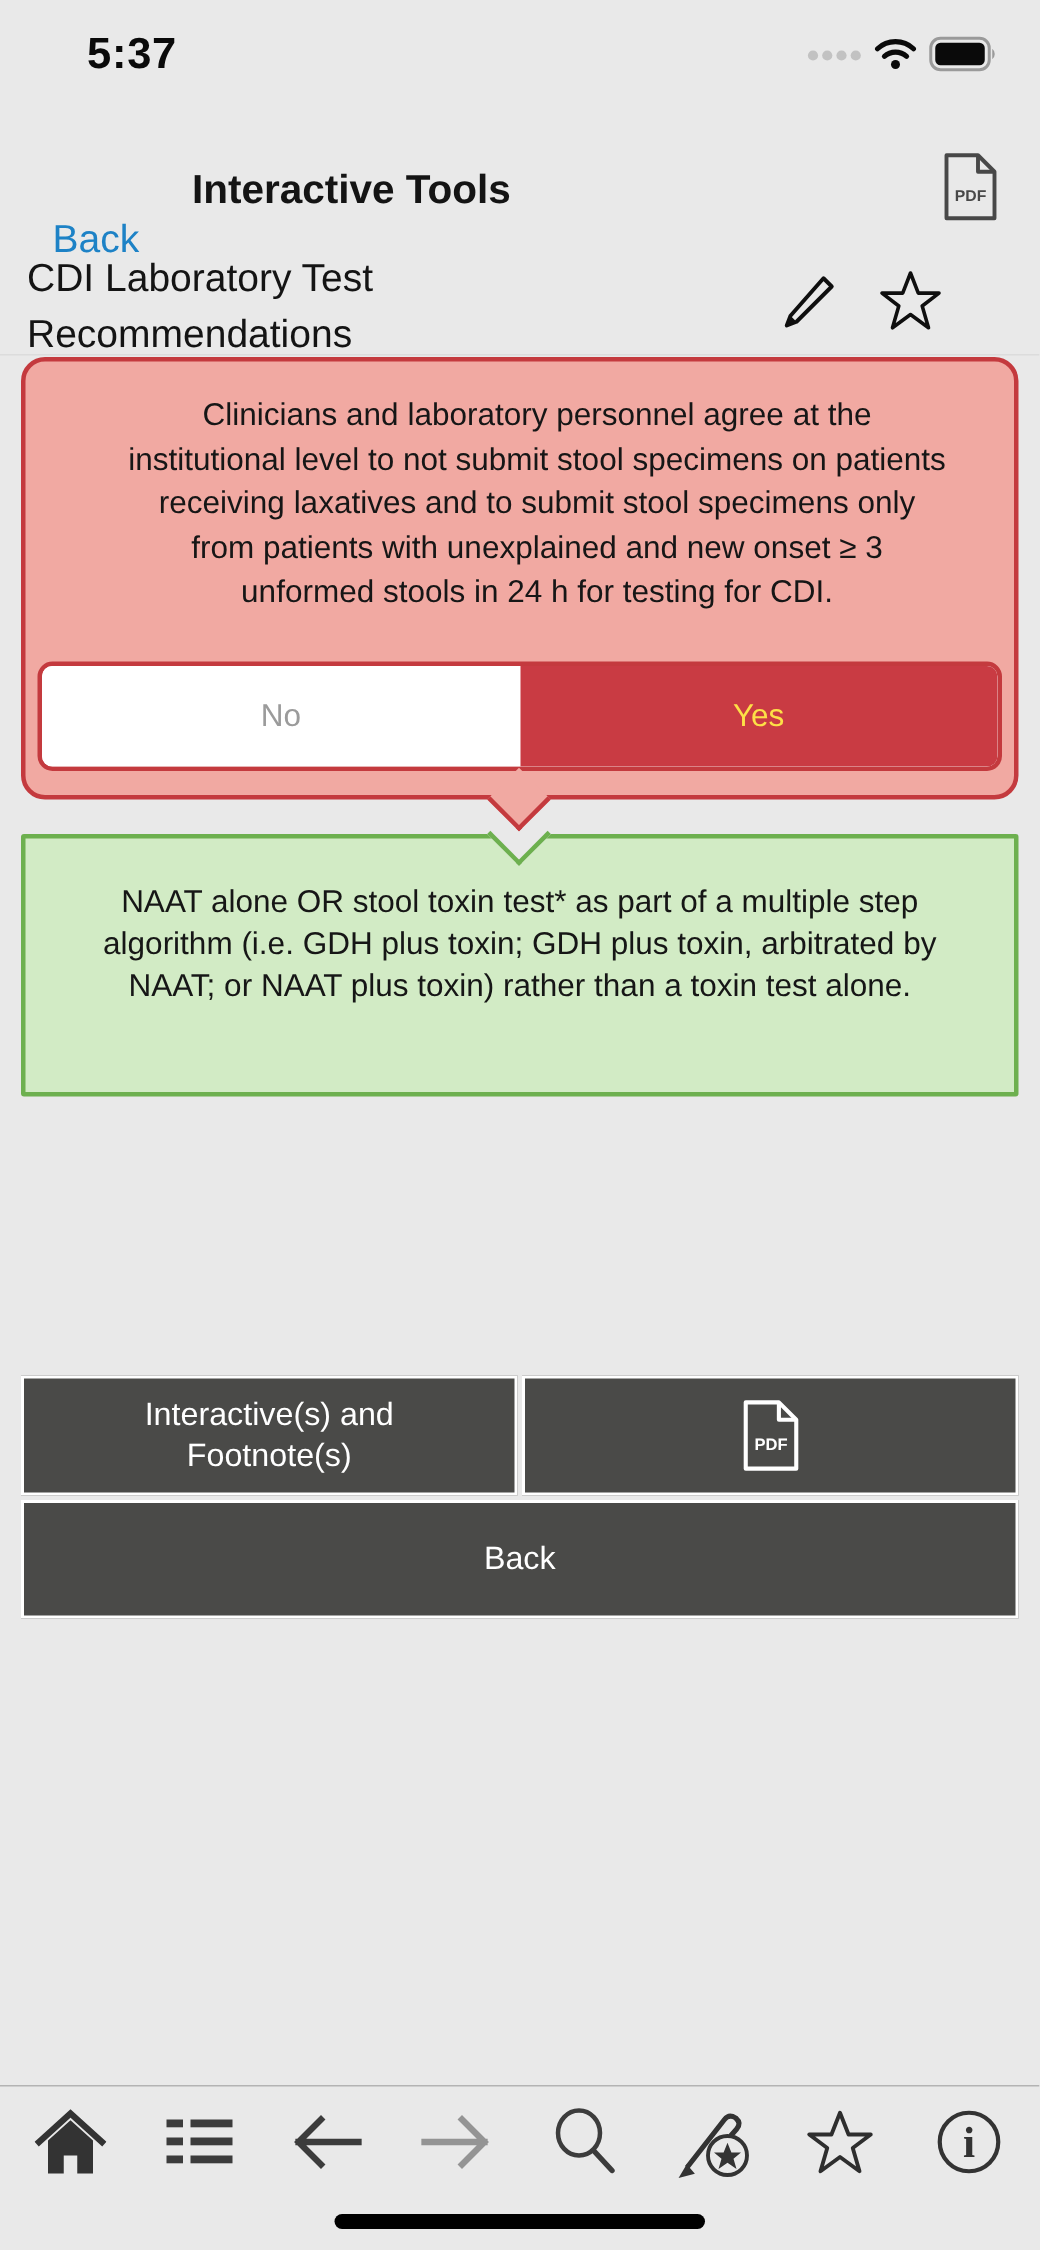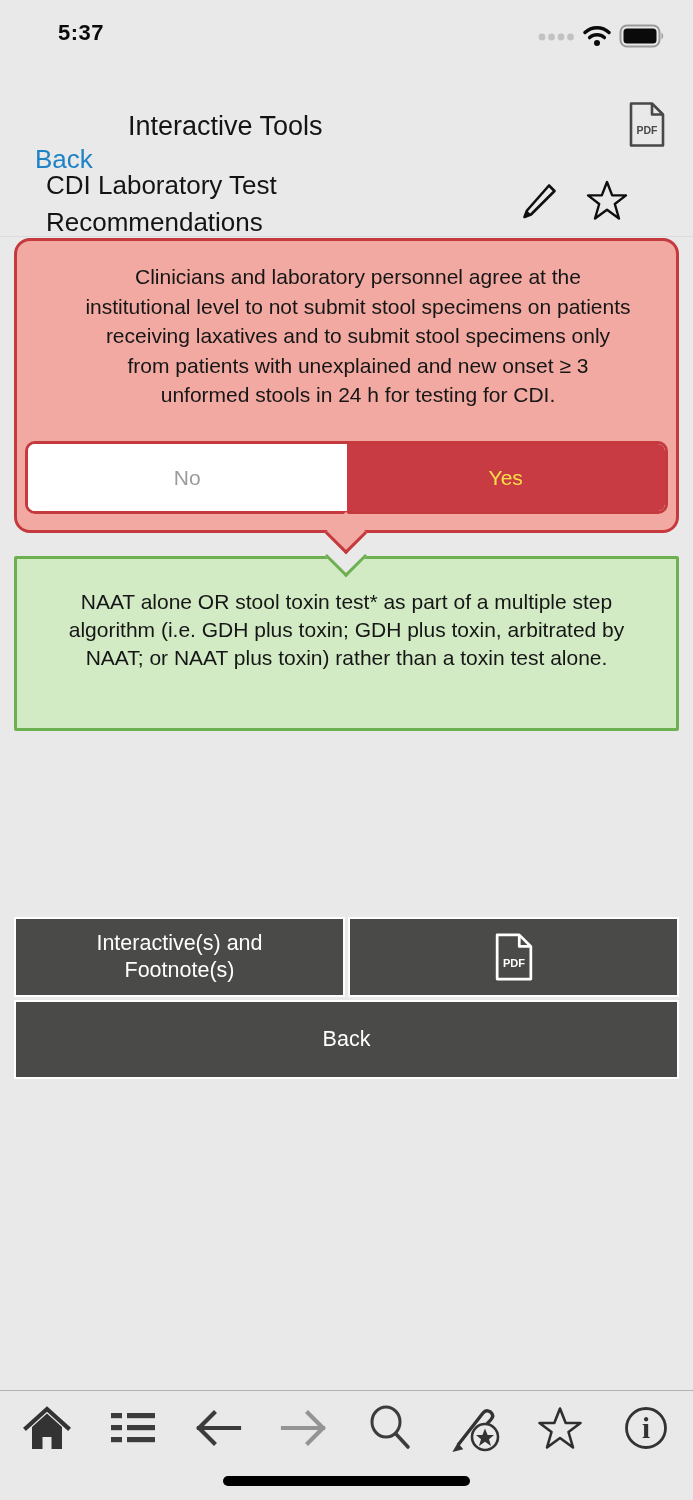--- a/index.html
+++ b/index.html
@@ -7,42 +7,42 @@
   body {
     position: relative;
     background: #e9e9e9;
     font-family: "Liberation Sans", sans-serif;
     color: #111;
     overflow: hidden;
   }
   
   .status-time {
     position: absolute; left: 58px; top: 20px;
-    font-size: 22px; font-weight: bold; letter-spacing: 0.5px; color: #0a0a0a;
+    font-size: 29px; font-weight: bold; letter-spacing: 0.5px; color: #0a0a0a;
   }
   .status-right {
     position: absolute; right: 28px; top: 24px;
     display: flex; align-items: center; gap: 8px;
   }
   
   .nav-back {
     position: absolute; left: 35px; top: 112px;
     font-size: 26px; color: #1d82c6; cursor: pointer; margin-top: 32px;
   }
   .nav-title {
     position: absolute; left: 128px; top: 111px;
-    font-size: 27px; color: #141414;
+    font-size: 27px; color: #141414; font-weight: bold;
   }
   .nav-pdf {
     position: absolute; left: 628px; top: 101px; width: 38px; height: 47px; cursor: pointer;
   }
   
   .page-title {
     position: absolute; left: 18px; top: 167px; width: 330px;
-    font-size: 26px; line-height: 37px; color: #141414; margin-left: 28px;
+    font-size: 26px; line-height: 37px; color: #141414;
   }
   .edit-icon  { position: absolute; left: 520px; top: 180px; width: 40px; height: 42px; cursor: pointer; }
   .fav-icon   { position: absolute; left: 586px; top: 179px; width: 42px; height: 44px; cursor: pointer; }
   .content-divider {
     position: absolute; left: 0; top: 236px; width: 693px; height: 1px;
     background: #dcdcdc;
   }
   
   .question-card {
     position: absolute; left: 14px; top: 238px; width: 665px; height: 295px;

